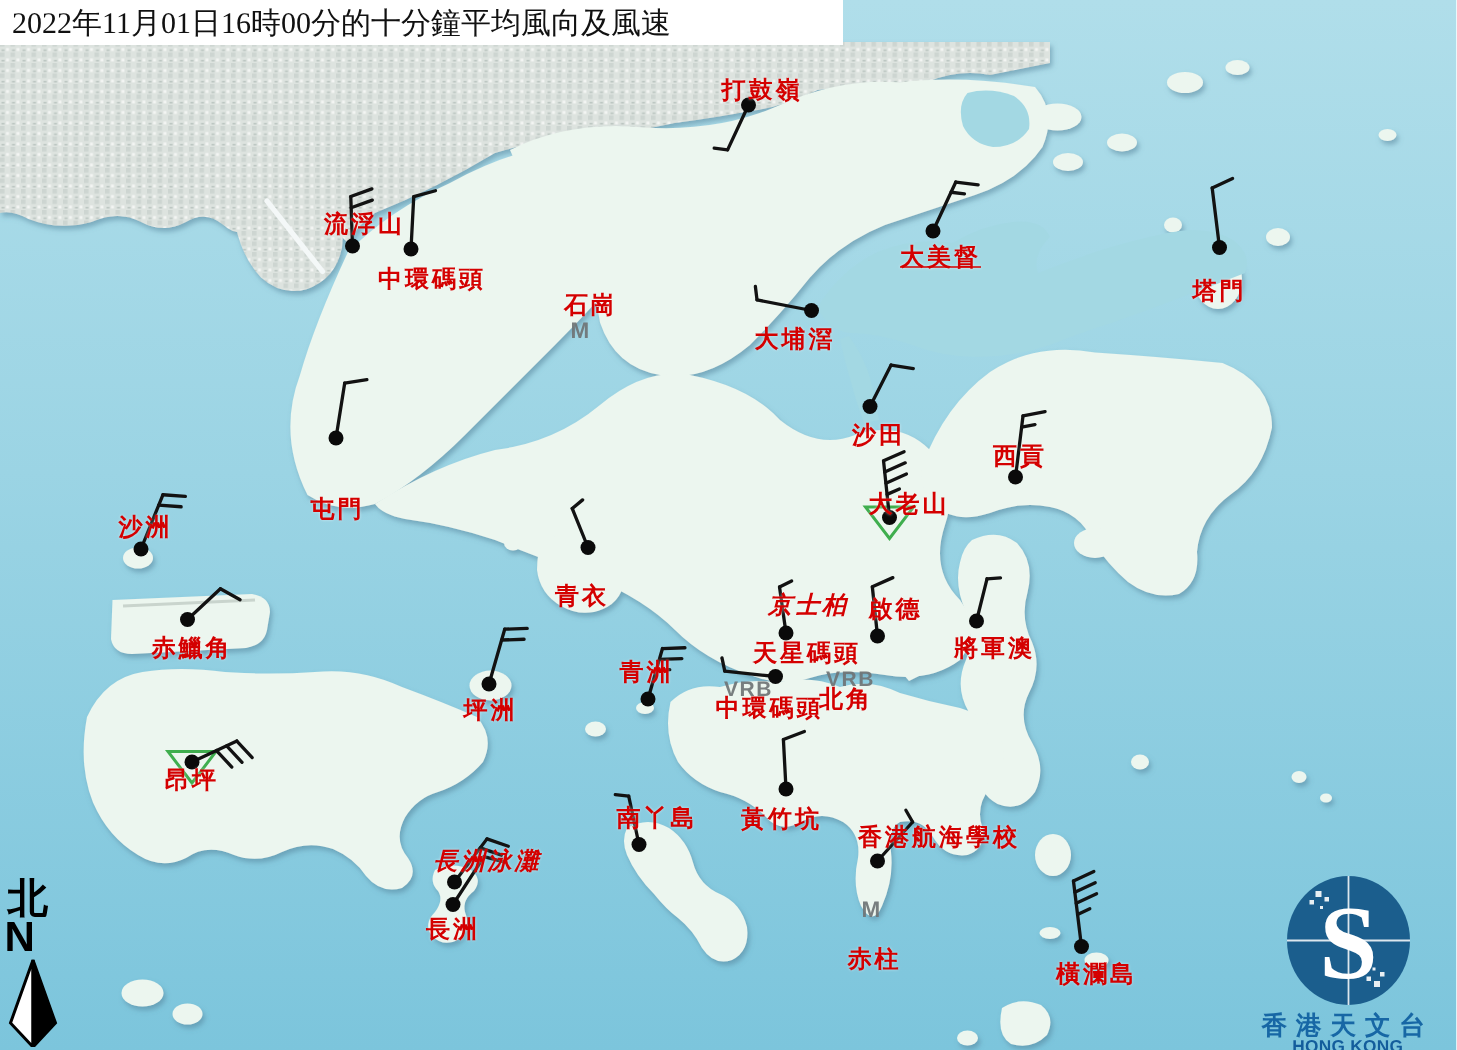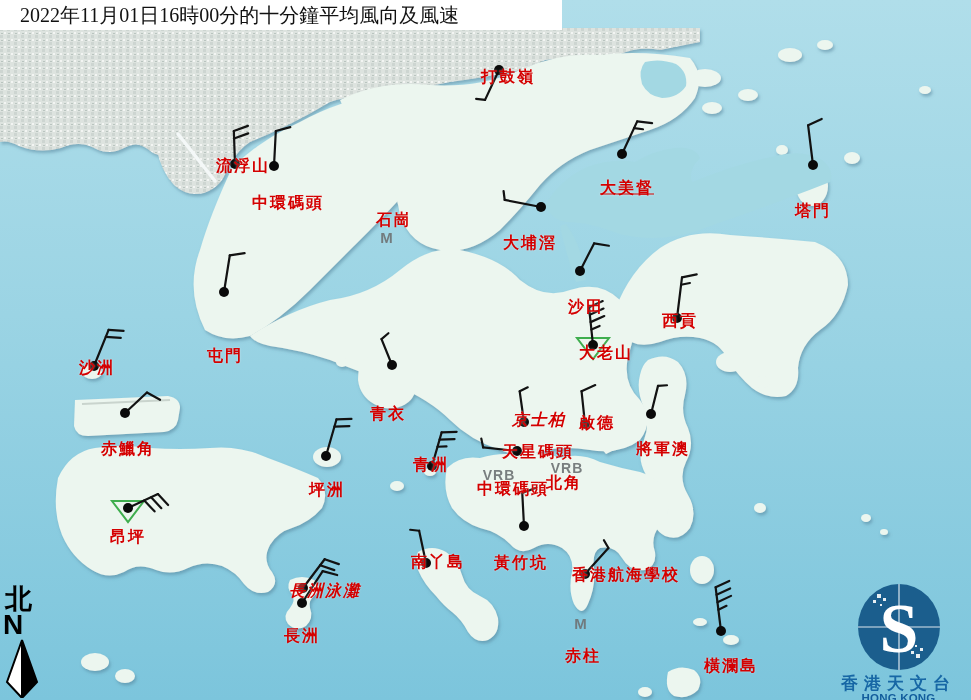--- a/index.html
+++ b/index.html
@@ -1,31 +1,31 @@
 <!DOCTYPE html>
 <html><head>
 <meta charset="utf-8">
 <style>
   html,body{margin:0;padding:0;background:#fff;}
   #app{position:relative;width:971px;height:700px;overflow:hidden;
        font-family:"Liberation Sans",sans-serif;}
   #map-svg,#overlay-svg{position:absolute;left:0;top:0;}
-  #labels{position:absolute;left:0;top:16px;width:971px;height:632px;}
+  #labels{position:absolute;left:0;top:0;width:971px;height:632px;}
   .station-label{position:absolute;transform:translate(-50%,-50%);
      color:#d40000;font-family:"Liberation Serif","DejaVu Serif",serif;
      font-weight:700;font-size:16px;letter-spacing:2px;white-space:nowrap;
      text-shadow:0 0 2px rgba(255,255,255,.55);cursor:pointer;}
   .status-label{position:absolute;transform:translate(-50%,-50%);
      color:#6f7476;font-family:"Liberation Sans","DejaVu Sans",sans-serif;
      font-weight:700;font-size:14px;letter-spacing:1px;white-space:nowrap;
      opacity:.92;}
   #titlebar{position:absolute;left:0;top:0;width:562px;height:30px;
      background:#ffffff;display:flex;align-items:center;
      font-family:"Liberation Serif","DejaVu Serif",serif;
-     font-size:20px;color:#111;padding-left:20px;box-sizing:border-box;
+     font-size:20px;color:#111;padding-left:8px;box-sizing:border-box;
      white-space:nowrap;}
   #compass{position:absolute;left:3px;top:586px;width:38px;text-align:left;color:#000;}
   #compass .cn{font-family:"Liberation Serif","DejaVu Serif",serif;
      font-size:27px;font-weight:700;line-height:26px;margin-left:2px;}
   #compass .n{font-family:"Liberation Sans","DejaVu Sans",sans-serif;
      font-size:28px;font-weight:800;line-height:26px;margin-left:0px;}
   #logo{position:absolute;left:826px;top:582px;width:145px;text-align:center;}
   #logo .emblem{display:block;margin:0 auto;}
   #logo .cn{color:#1767a5;font-family:"Liberation Serif","DejaVu Serif",serif;
      font-weight:700;font-size:17px;letter-spacing:6px;line-height:16px;margin-top:2px;}

